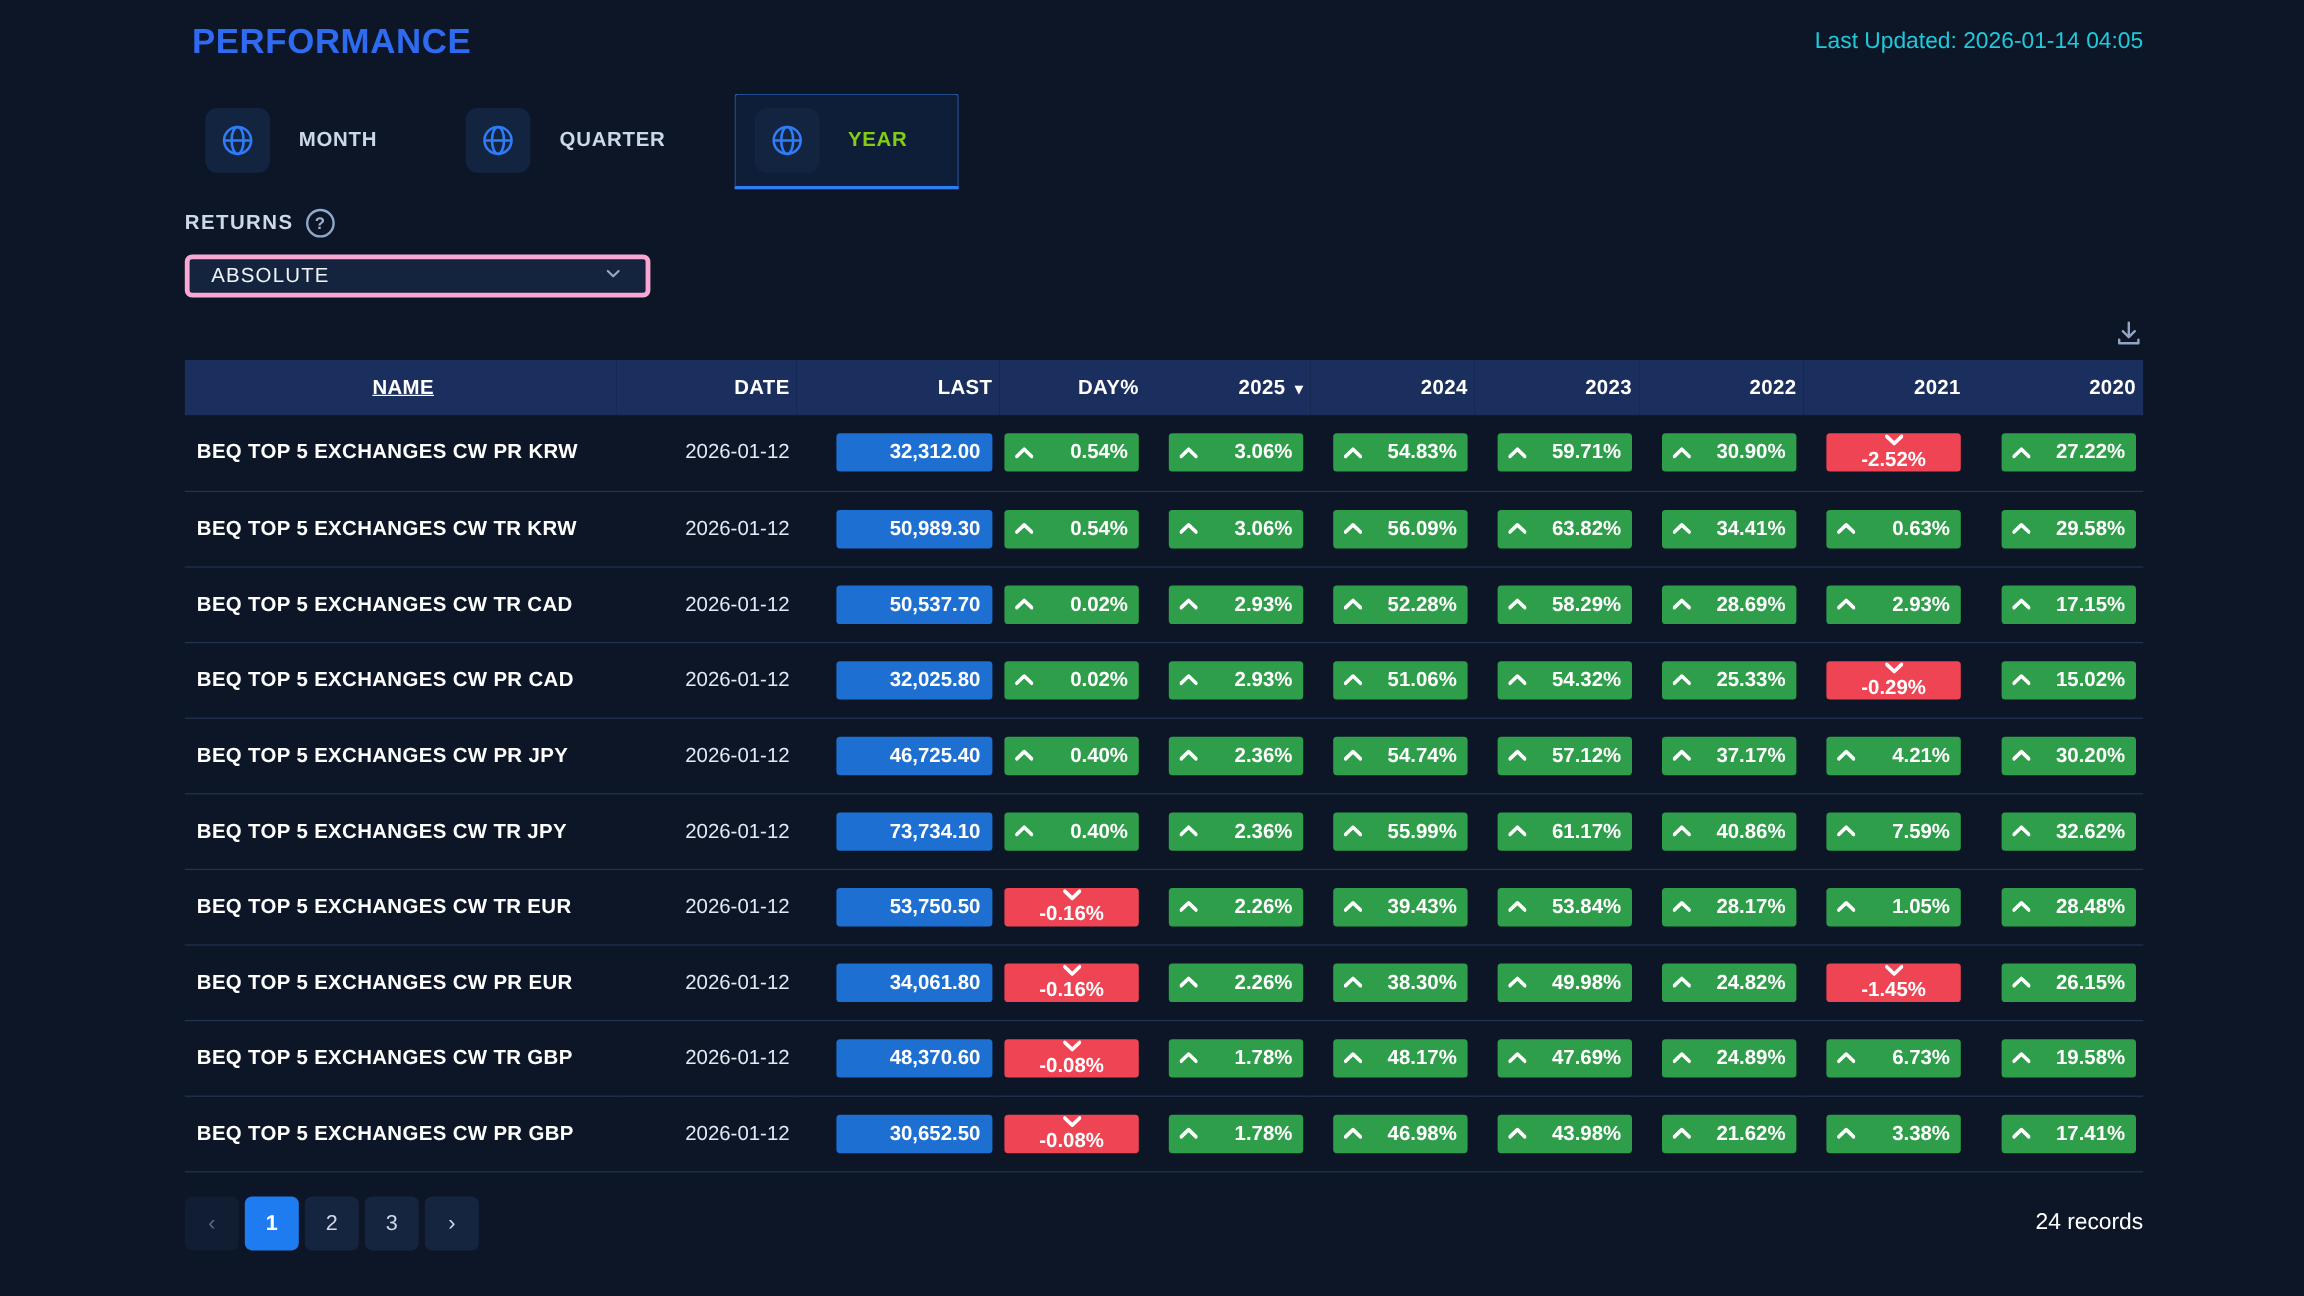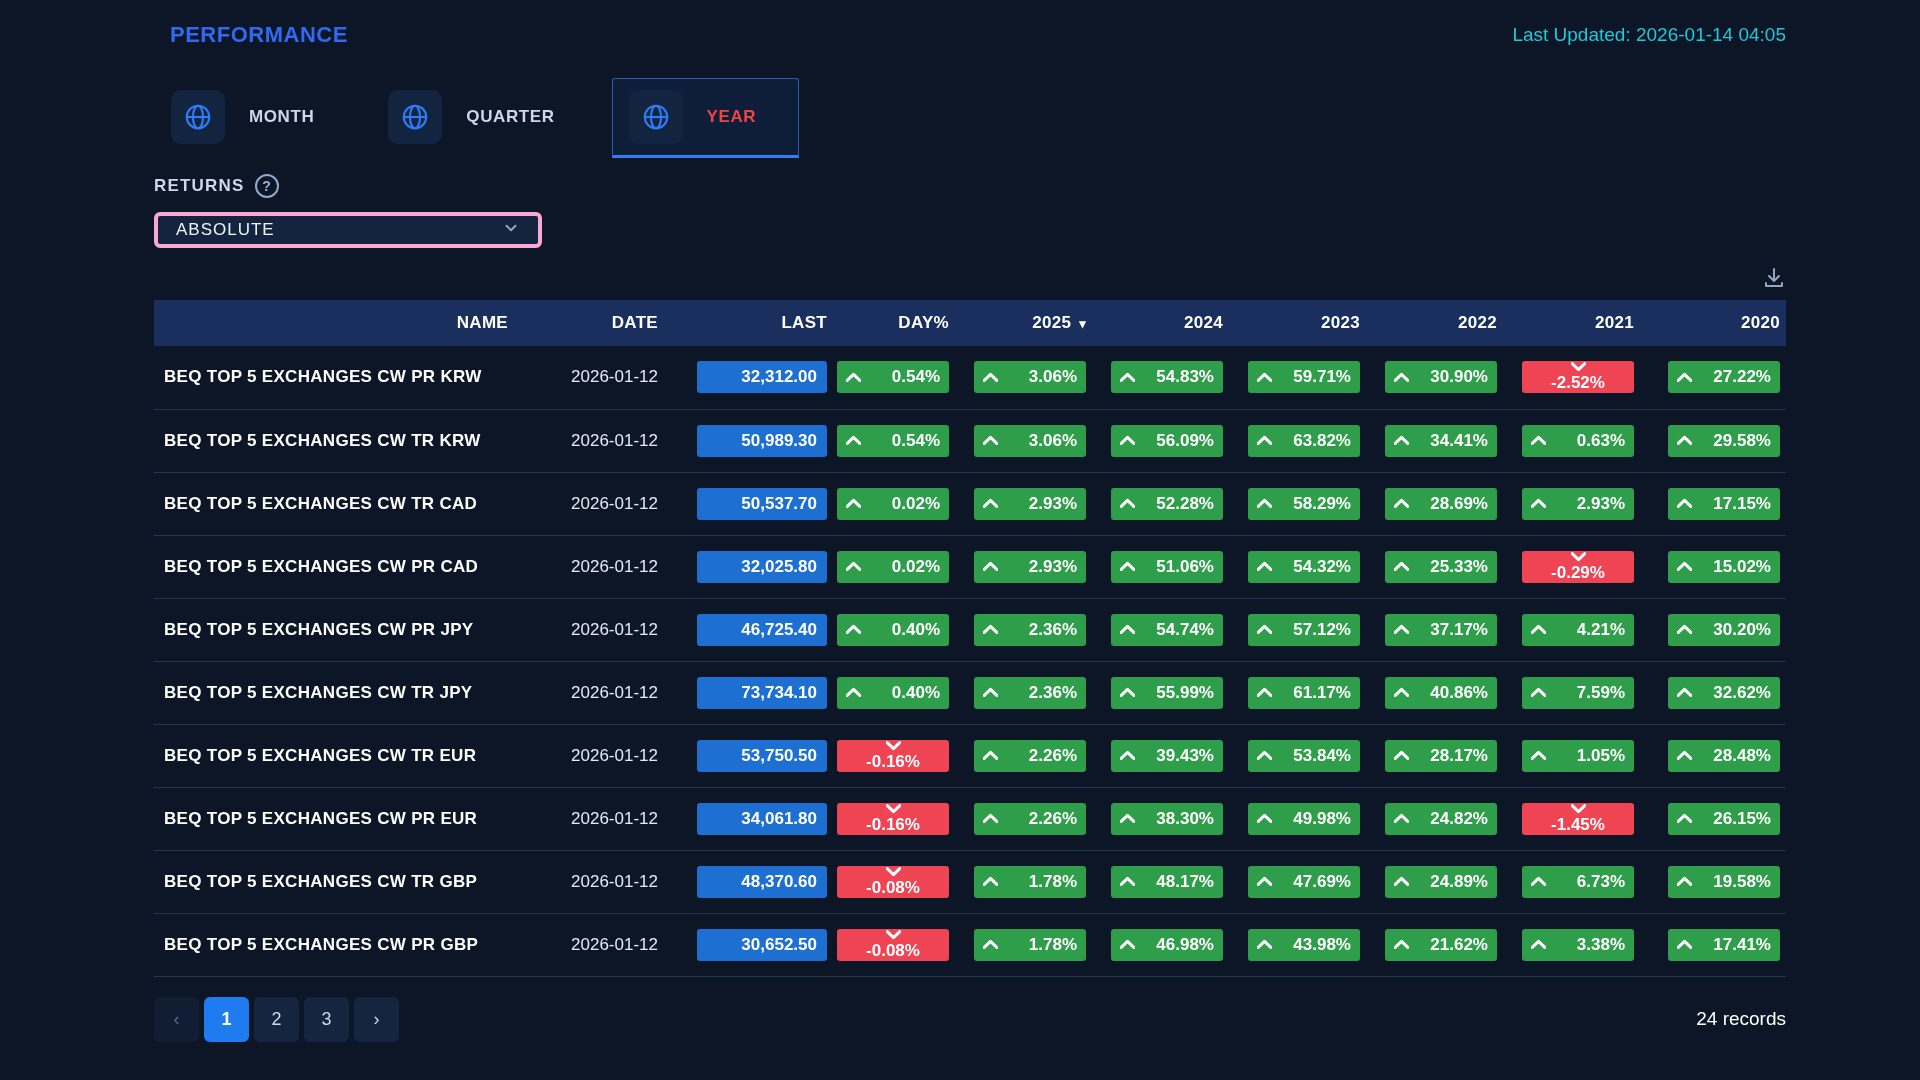--- a/index.html
+++ b/index.html
@@ -9,39 +9,39 @@
     background: var(--page_bg, #0d1626);
     font-family: "Liberation Sans", sans-serif;
     color: #fff;
     overflow: hidden;
   }
   .page { padding: 16px 0 0 154px; width: 1786px; }
   .inner { width: 1632px; }
 
   
   .top-row { display: flex; justify-content: space-between; align-items: center; height: 38px; }
-  .page-title { margin: 16px; font-size: 22px; font-weight: 800; letter-spacing: .5px; color: var(--title_blue, #2e6bf2); }
+  .page-title { margin: 6px; font-size: 29px; font-weight: 800; letter-spacing: .5px; color: var(--title_blue, #2e6bf2); }
   .last-updated { font-size: 19px; color: var(--cyan, #1fc9da); }
 
   
   .tab-bar { display: flex; margin-top: 24px; align-items: flex-end; }
   .tab {
     display: flex; align-items: center; gap: 24px;
     padding: 11px 42px 11px 16px; margin-right: 14px;
     border: 1px solid transparent; border-bottom: 3px solid transparent;
     cursor: pointer; border-radius: 3px 3px 0 0;
   }
   .tab.active { background: #0f1e38; border-color: #2b5cb0; border-bottom-color: var(--accent, #2e7ff6); }
   .icon-tile {
     width: 54px; height: 54px; border-radius: 10px;
     background: #132441; display: flex; align-items: center; justify-content: center;
   }
   .icon-tile svg { width: 30px; height: 30px; }
   .tab-label { font-size: 17px; font-weight: 700; letter-spacing: .6px; color: #ccd7e9; }
-  .tab.active .tab-label { color: #ef4444; }
+  .tab.active .tab-label { color: #84cc16; }
 
   
   .returns-row { display: flex; align-items: center; gap: 10px; margin-top: 16px; }
   .returns-label { font-size: 17px; letter-spacing: 1.2px; color: #cdd8ea; font-weight: 600; }
   .help {
     width: 24px; height: 24px; border-radius: 50%;
     border: 2px solid #8fa9cd; color: #9cb4d8;
     display: flex; align-items: center; justify-content: center;
     font-size: 14px; font-weight: 700; cursor: pointer;
   }
@@ -59,21 +59,21 @@
   .download { width: 24px; height: 24px; color: #93a5c2; cursor: pointer; }
   .download svg { width: 24px; height: 24px; }
 
   
   table { border-collapse: collapse; table-layout: fixed; width: 1632px; }
   thead th {
     background: var(--header_bg, #1a2f5e);
     height: 46px; font-size: 17px; font-weight: 700;
     text-align: right; padding-right: 6px; letter-spacing: .3px;
   }
-  thead th.col-name { text-align: right; padding-left: 10px; }
+  thead th.col-name { text-align: center; padding-left: 10px; text-decoration: underline; }
   .sort { font-size: 13px; margin-left: 8px; color: #fff; }
   tbody tr { border-bottom: 1px solid #233352; }
   tbody td { height: 63px; vertical-align: middle; }
   .td-name { font-size: 17px; font-weight: 700; letter-spacing: .3px; padding-left: 10px; color: #fff; }
   .td-date { text-align: right; padding-right: 6px; font-size: 17px; color: #e3eaf5; }
   .td-num { text-align: right; padding-right: 6px; }
 
   .badge {
     display: inline-flex; align-items: center; justify-content: space-between;
     width: 112px; height: 32px; padding: 0 9px;

